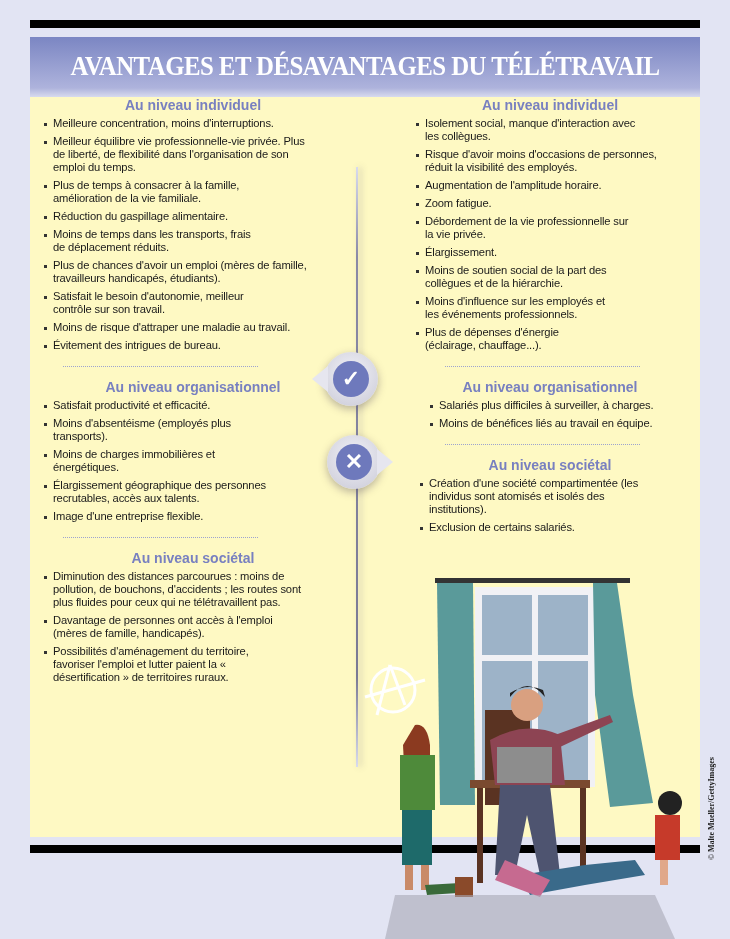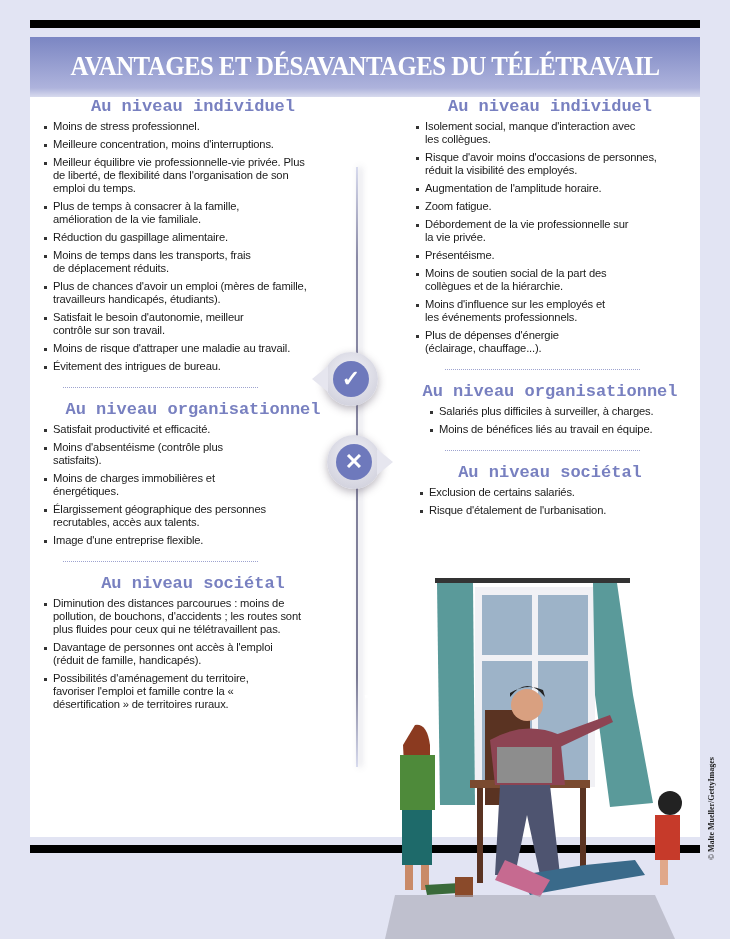--- a/index.html
+++ b/index.html
@@ -5,38 +5,37 @@
   html, body { margin:0; padding:0; }
   body {
     width:730px; height:939px; position:relative; overflow:hidden;
     background:#e2e4f3;
     font-family:"Liberation Sans", sans-serif;
     color:#1a1a1a;
   }
   .topbar { position:absolute; left:30px; top:20px; width:670px; height:8px; background:#000; }
   .card {
     position:absolute; left:30px; top:37px; width:670px; height:800px;
-    background:#ffffff;
+    background:#fef9c3;
   }
   .header {
     position:absolute; left:0; top:0; width:670px; height:60px;
     background:linear-gradient(#7b86c3, #aeb3dc 85%, #d8dbee);
   }
   .title {
     position:absolute; left:0; top:14px; width:670px; text-align:center;
     font-family:"Liberation Serif", serif; font-weight:bold; color:#fff;
     font-size:27px; letter-spacing:-0.6px; transform:scaleX(0.92);
   }
   .col { position:absolute; top:58px; }
   .col.left { left:13px; width:300px; }
   .col.right { left:385px; width:270px; }
   .sec-title {
-    color:#7880c0; font-weight:bold; font-size:17px; text-align:center;
+    color:#7880c0; font-weight:bold; font-size:14px; text-align:center;
     margin:2px 0 4px 0;
-    font-family:Liberation Mono, monospace;
   }
   ul { list-style:none; margin:0; padding:0; }
   li {
     position:relative; padding-left:10px; font-size:11.2px; line-height:13px;
     margin-bottom:5px; letter-spacing:-0.15px;
   }
   li::before {
     content:""; position:absolute; left:1px; top:6px; width:3px; height:3px; background:#333;
   }
   .sep {
@@ -80,81 +79,80 @@
 <div class="topbar"></div>
 
 <div class="card">
   <div class="header">
     <div class="title">AVANTAGES ET DÉSAVANTAGES DU TÉLÉTRAVAIL</div>
   </div>
 
   <div class="col left">
     <div class="sec-title">Au niveau individuel</div>
     <ul>
-      <li>Moins de stress professionnel.</li>
       <li>Meilleure concentration, moins d'interruptions.</li>
       <li style="width:255px">Meilleur équilibre vie professionnelle-vie privée. Plus de liberté, de flexibilité dans l'organisation de son emploi du temps.</li>
       <li style="width:215px">Plus de temps à consacrer à la famille, amélioration de la vie familiale.</li>
       <li>Réduction du gaspillage alimentaire.</li>
       <li style="width:210px">Moins de temps dans les transports, frais de déplacement réduits.</li>
       <li style="width:265px">Plus de chances d'avoir un emploi (mères de famille, travailleurs handicapés, étudiants).</li>
       <li style="width:200px">Satisfait le besoin d'autonomie, meilleur contrôle sur son travail.</li>
       <li>Moins de risque d'attraper une maladie au travail.</li>
       <li>Évitement des intrigues de bureau.</li>
     </ul>
     <div class="sep" style="margin-left:20px;width:195px"></div>
     <div class="sec-title">Au niveau organisationnel</div>
     <ul>
       <li>Satisfait productivité et efficacité.</li>
-      <li style="width:180px">Moins d'absentéisme (contrôle plus satisfaits).</li>
+      <li style="width:180px">Moins d'absentéisme (employés plus transports).</li>
       <li style="width:180px">Moins de charges immobilières et énergétiques.</li>
       <li style="width:260px">Élargissement géographique des personnes recrutables, accès aux talents.</li>
       <li>Image d'une entreprise flexible.</li>
     </ul>
     <div class="sep" style="margin-left:20px;width:195px"></div>
     <div class="sec-title">Au niveau sociétal</div>
     <ul>
       <li style="width:250px">Diminution des distances parcourues : moins de pollution, de bouchons, d'accidents ; les routes sont plus fluides pour ceux qui ne télétravaillent pas.</li>
-      <li style="width:230px">Davantage de personnes ont accès à l'emploi (réduit de famille, handicapés).</li>
-      <li style="width:235px">Possibilités d'aménagement du territoire, favoriser l'emploi et famille contre la « désertification » de territoires ruraux.</li>
+      <li style="width:230px">Davantage de personnes ont accès à l'emploi (mères de famille, handicapés).</li>
+      <li style="width:235px">Possibilités d'aménagement du territoire, favoriser l'emploi et lutter paient la « désertification » de territoires ruraux.</li>
     </ul>
   </div>
 
   <div class="spine"></div>
   <div class="badge check">
     <div class="inner">✓</div>
   </div>
   <div class="badge cross">
     <div class="inner">✕</div>
   </div>
 
   <div class="col right">
     <div class="sec-title">Au niveau individuel</div>
     <ul>
       <li style="width:215px">Isolement social, manque d'interaction avec les collègues.</li>
       <li style="width:250px">Risque d'avoir moins d'occasions de personnes, réduit la visibilité des employés.</li>
       <li>Augmentation de l'amplitude horaire.</li>
       <li>Zoom fatigue.</li>
       <li style="width:210px">Débordement de la vie professionnelle sur la vie privée.</li>
-      <li>Présentéisme.</li>
+      <li>Élargissement.</li>
       <li style="width:185px">Moins de soutien social de la part des collègues et de la hiérarchie.</li>
       <li style="width:195px">Moins d'influence sur les employés et les événements professionnels.</li>
       <li style="width:150px">Plus de dépenses d'énergie (éclairage, chauffage...).</li>
     </ul>
     <div class="sep" style="margin-left:30px;width:195px"></div>
     <div class="sec-title">Au niveau organisationnel</div>
     <ul style="padding-left:14px">
       <li>Salariés plus difficiles à surveiller, à charges.</li>
       <li>Moins de bénéfices liés au travail en équipe.</li>
     </ul>
     <div class="sep" style="margin-left:30px;width:195px"></div>
     <div class="sec-title">Au niveau sociétal</div>
     <ul style="padding-left:4px">
+      <li style="width:215px">Création d'une société compartimentée (les individus sont atomisés et isolés des institutions).</li>
       <li>Exclusion de certains salariés.</li>
-      <li>Risque d'étalement de l'urbanisation.</li>
     </ul>
   </div>
 </div>
 
 <div class="bottombar"></div>
 
 <svg class="illustration" viewBox="0 0 345 364">
 
   <rect x="80" y="3" width="195" height="5" fill="#333"></rect>
 

